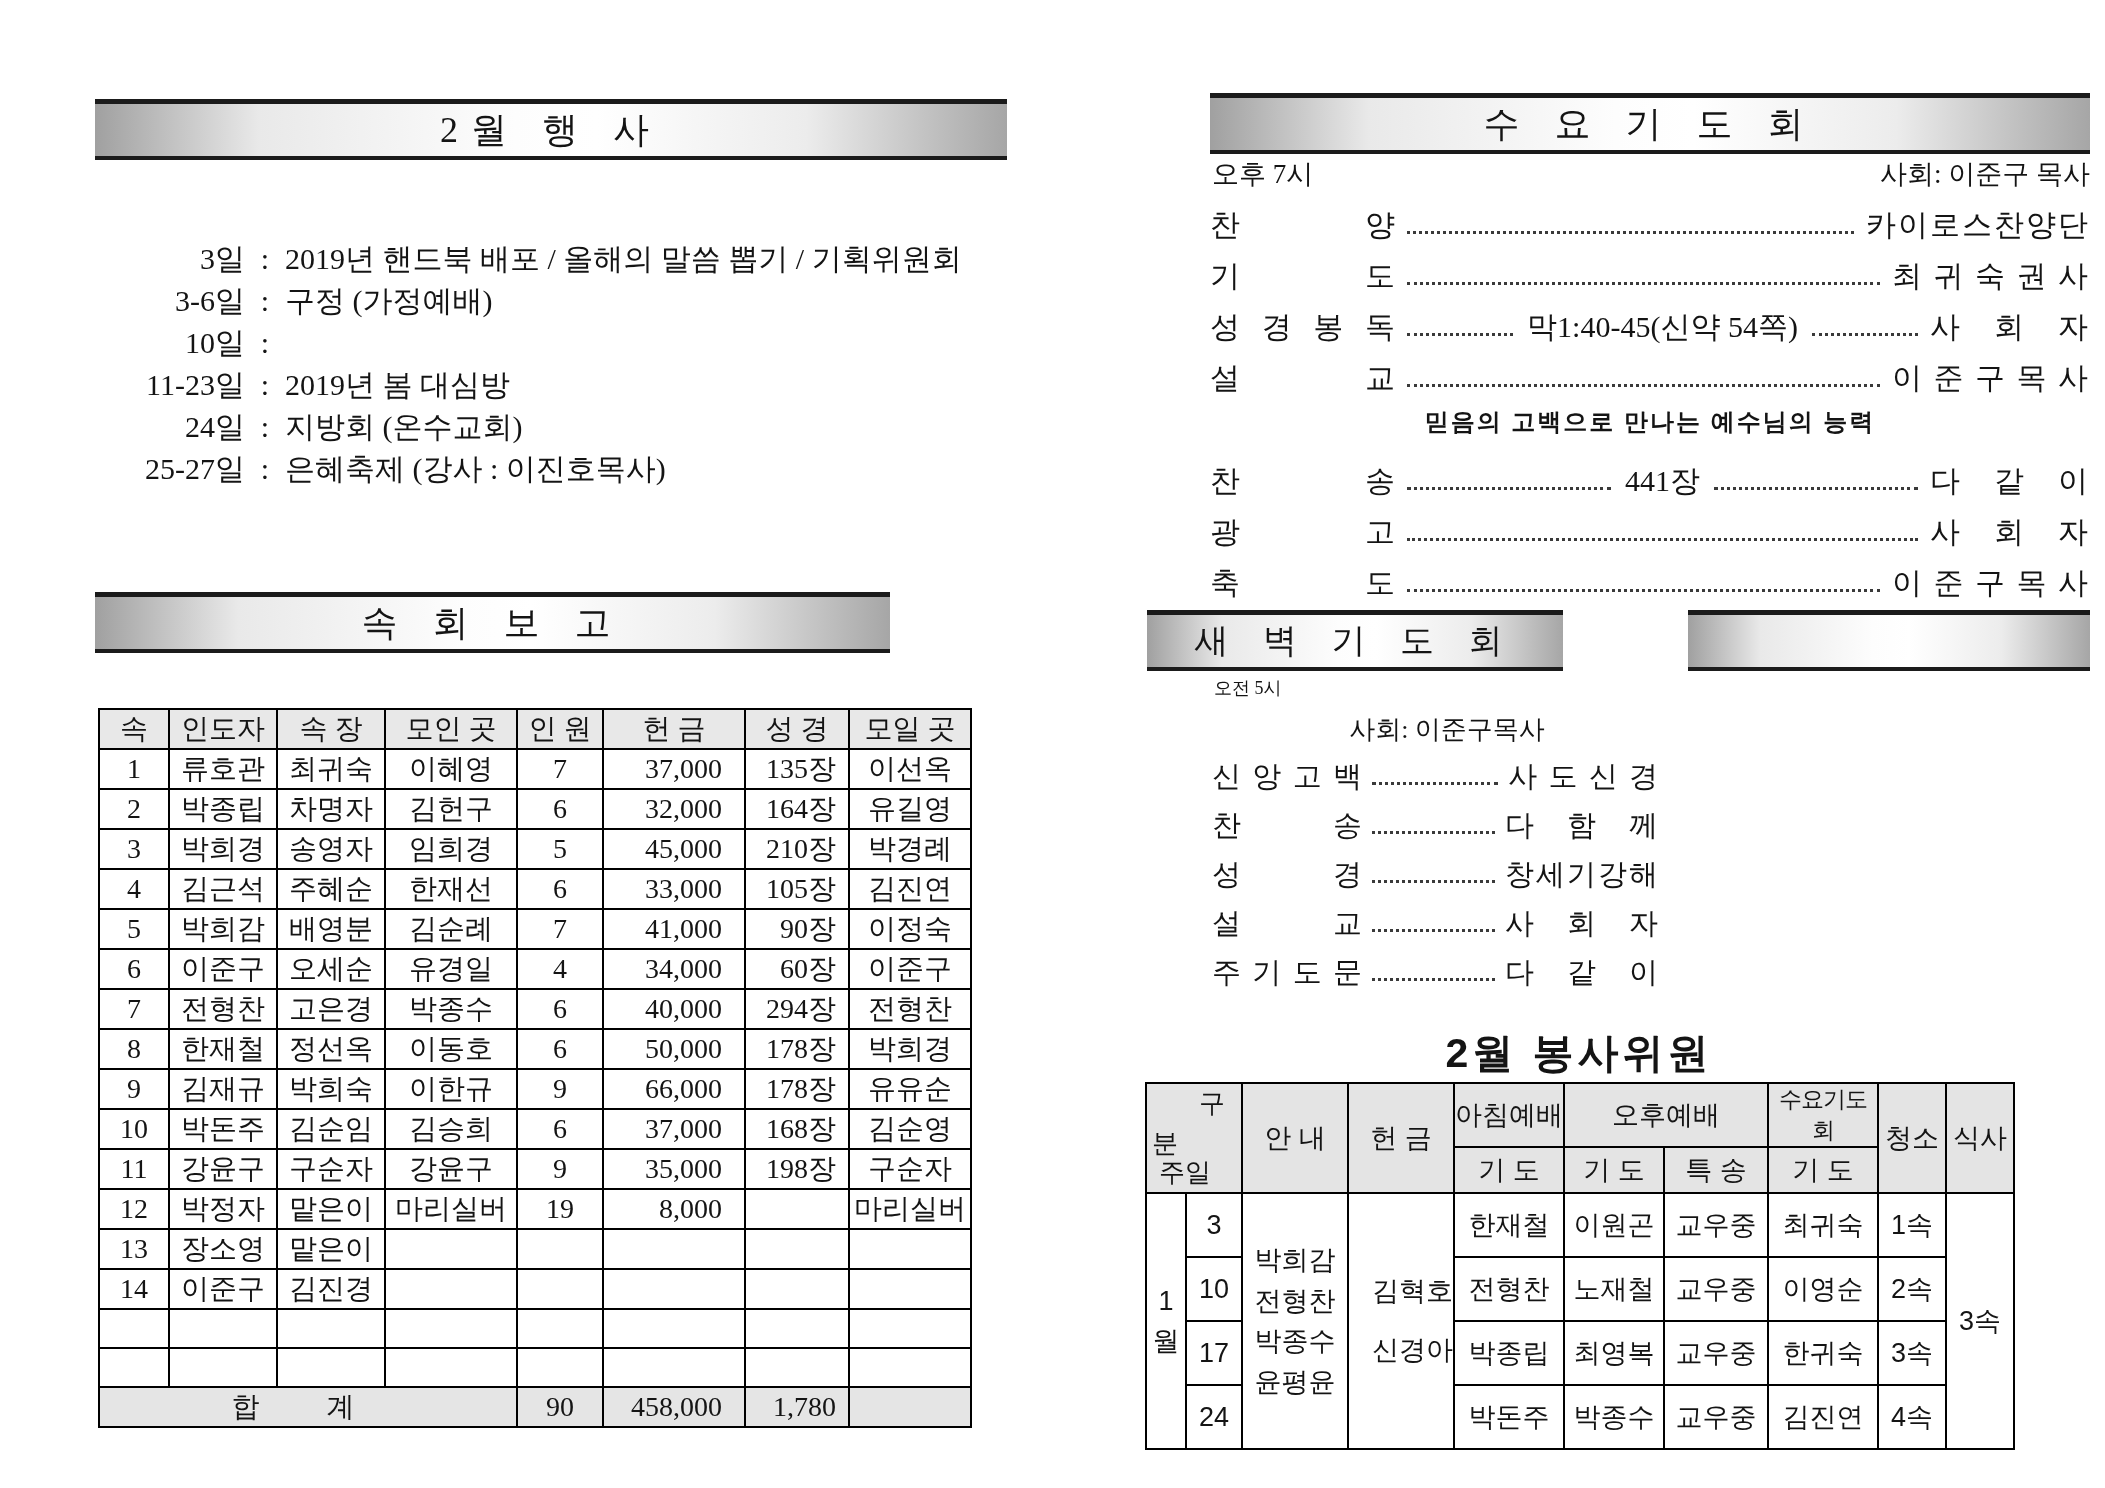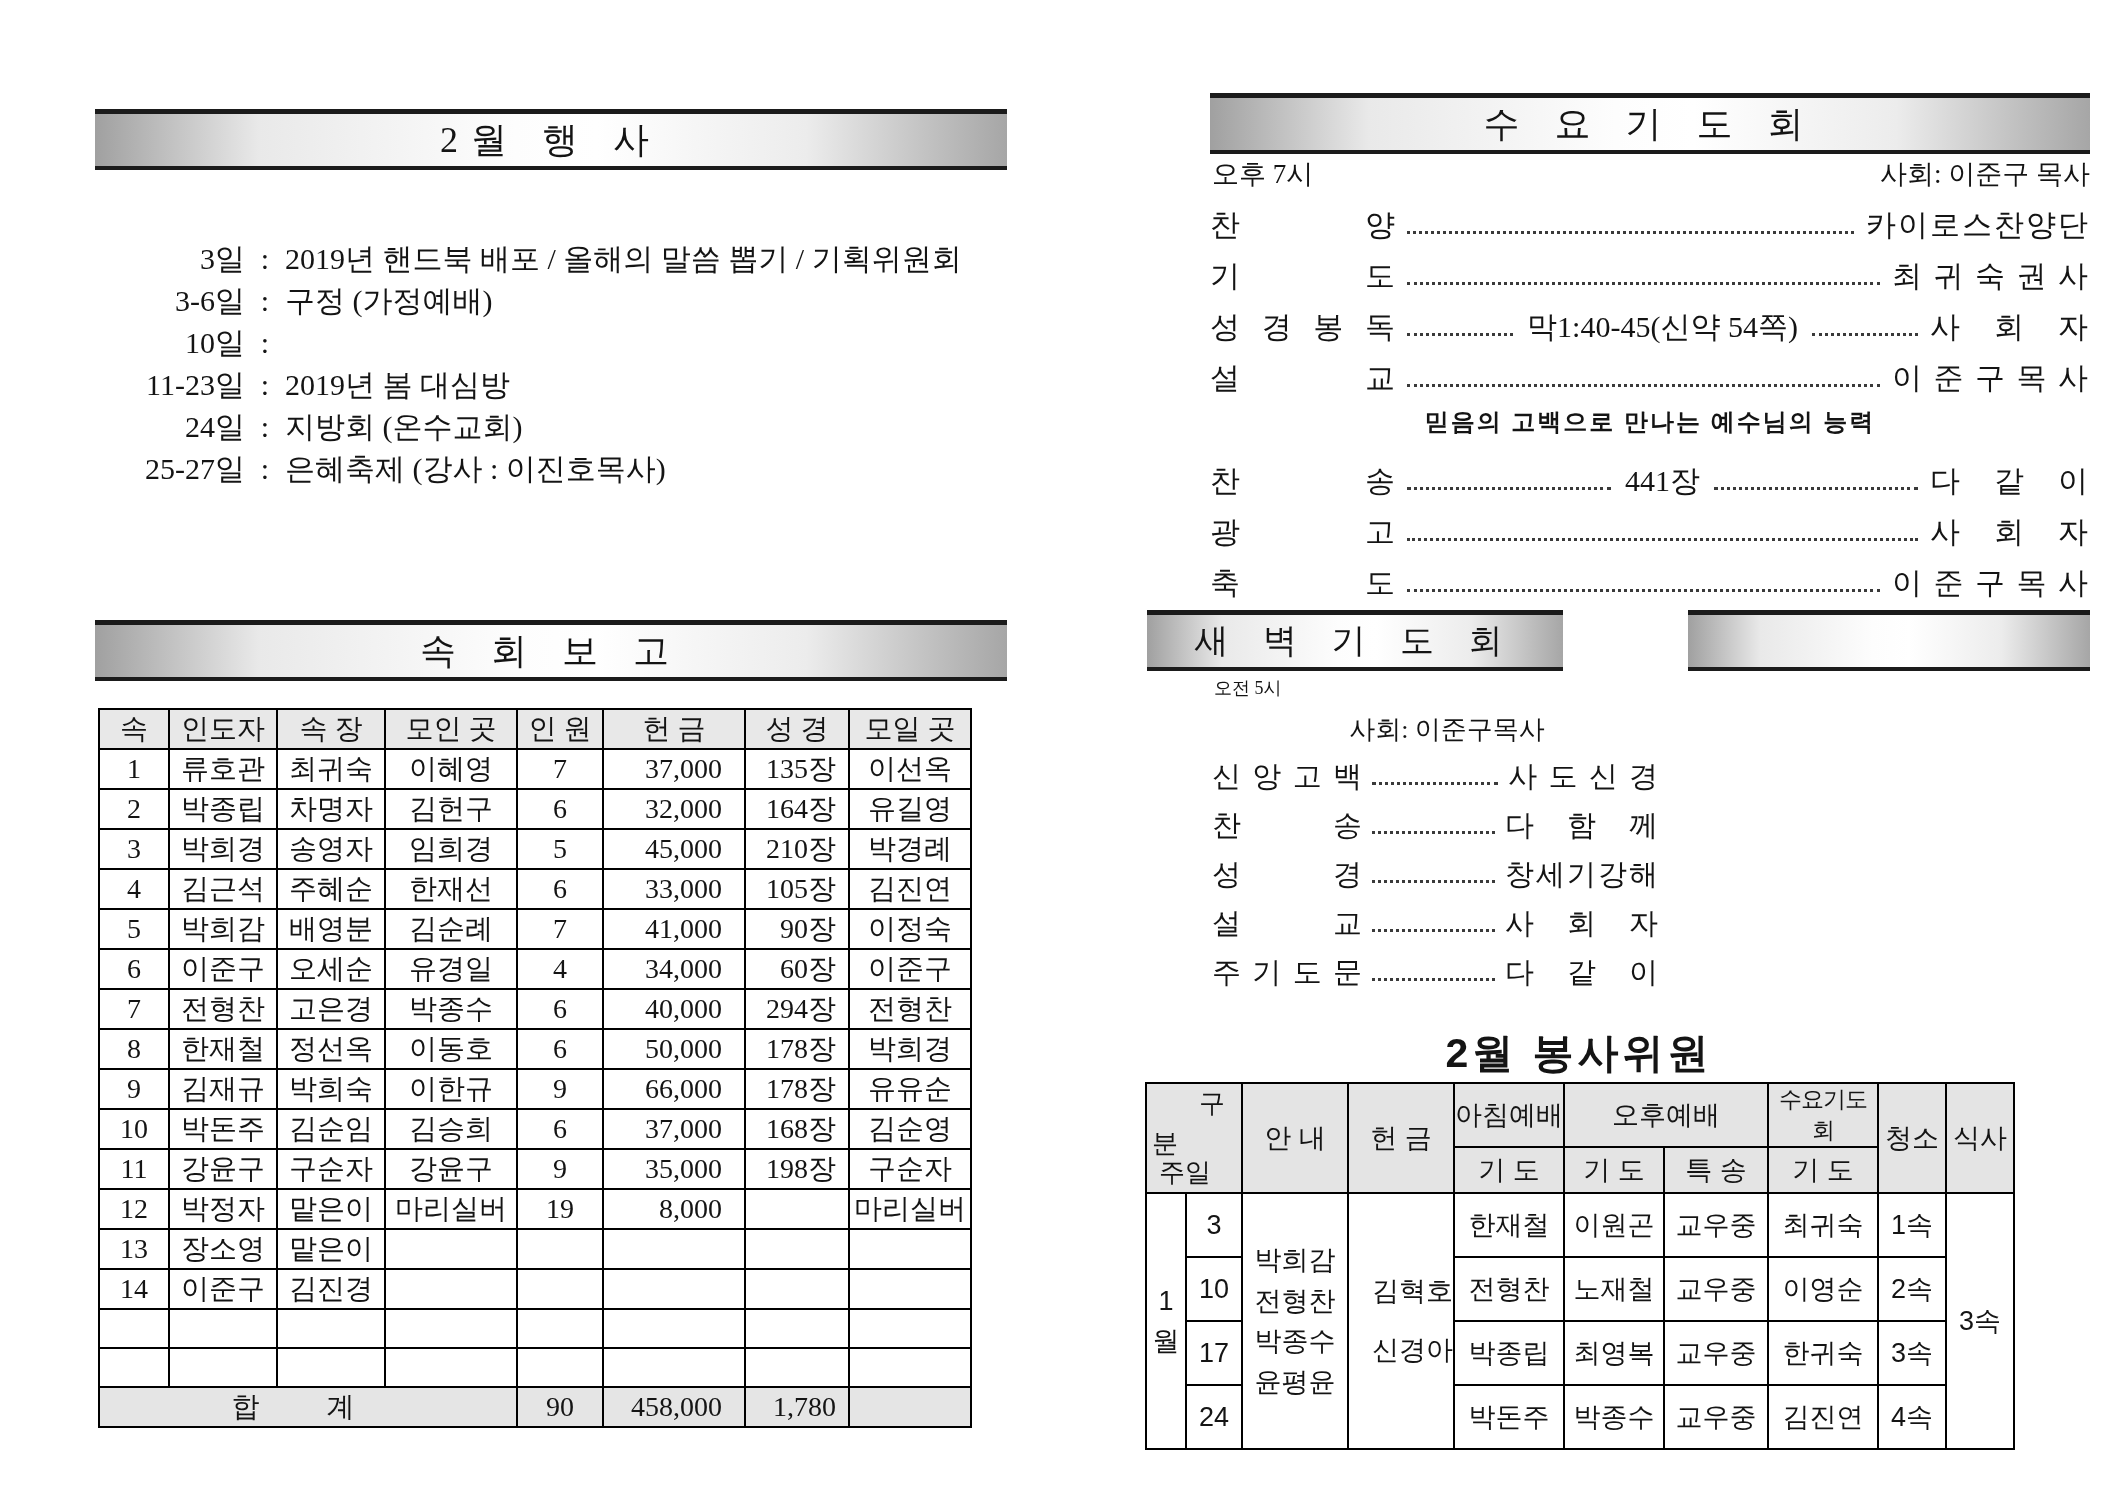--- a/index.html
+++ b/index.html
@@ -9,22 +9,22 @@
     overflow:hidden;
   }
   
   .band{
     position:absolute;height:52px;
     border-top:5px solid #1b1b1b;border-bottom:4px solid #1b1b1b;
     background:linear-gradient(90deg,#a0a0a0 0%,#e9e9e9 18%,#fdfdfd 46%,#ffffff 55%,#ececec 78%,#a6a6a6 100%);
     text-align:center;font-size:36px;line-height:52px;letter-spacing:13px;
     white-space:nowrap;
   }
-  #events-band{left:95px;top:109px;width:912px;}
-  #report-band{left:95px;top:620px;width:912px;}
+  #events-band{left:95px;top:99px;width:912px;}
+  #report-band{left:95px;top:592px;width:795px;}
   #wed-band{left:1210px;top:93px;width:880px;}
   #dawn-band{left:1147px;top:610px;width:416px;font-size:34px;}
   #dawn-band2{left:1688px;top:610px;width:402px;}
   
   #events-list{position:absolute;left:95px;top:238px;width:912px;font-size:30px;}
   .evline{display:flex;height:42px;align-items:center;white-space:nowrap;}
   .evday{width:150px;text-align:right;}
   .evsep{width:40px;text-align:center;}
   
   #report-table{position:absolute;left:98px;top:708px;border-collapse:collapse;

